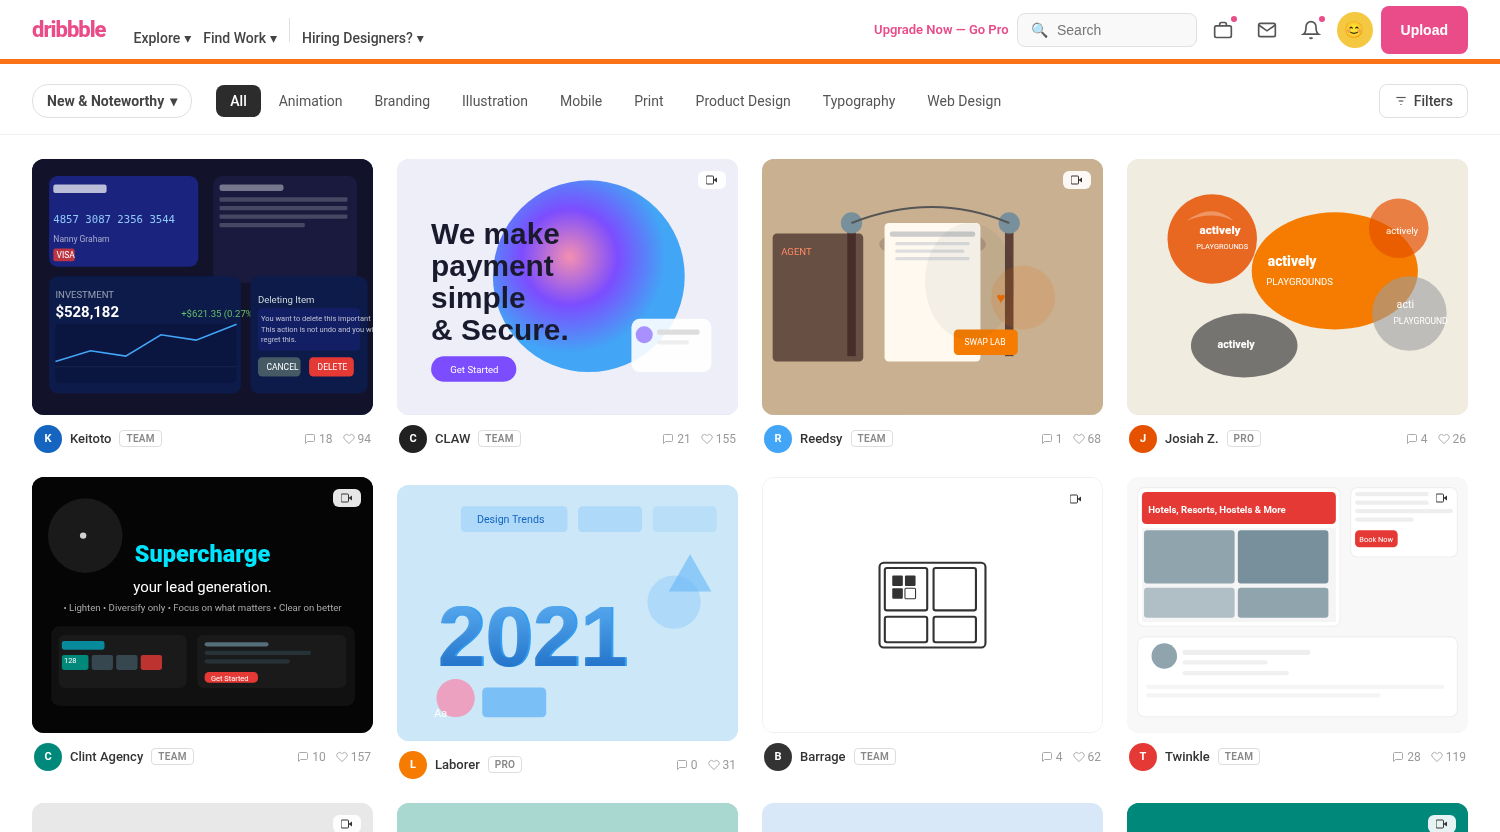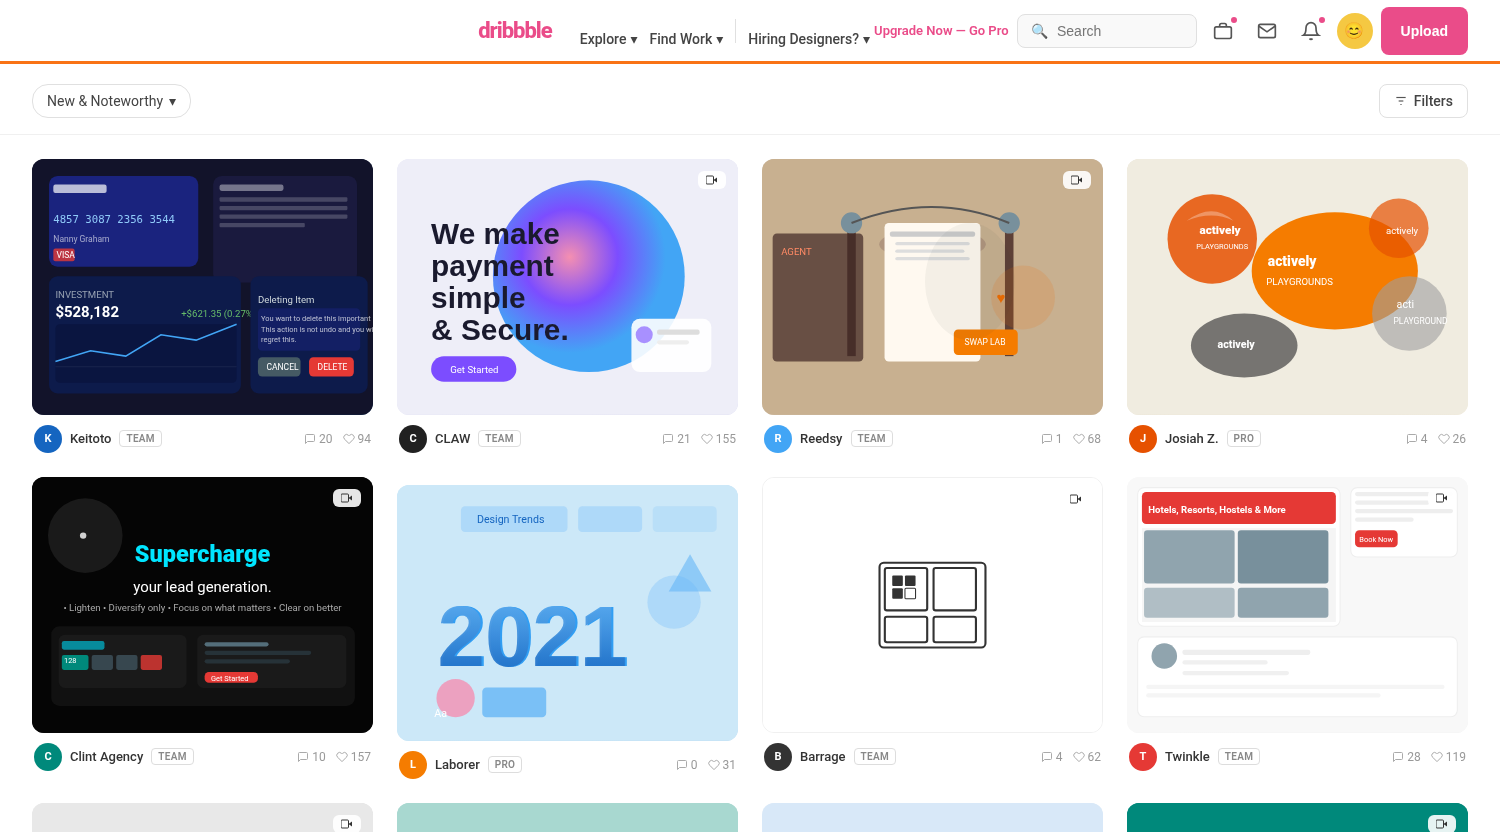--- a/index.html
+++ b/index.html
@@ -1,21 +1,21 @@
 <!DOCTYPE html>
 <html><head>
   <meta charset="utf-8">
   <style>
     * { box-sizing: border-box; margin: 0; padding: 0; }
     body { font-family: -apple-system, BlinkMacSystemFont, 'Segoe UI', Roboto, sans-serif; background: #fff; color: #333; }
 
     
     .header {
-      display: flex; align-items: center; justify-content: flex-end;
-      padding: 0 32px; height: 64px; border-bottom: 3px solid #f97316;
+      display: flex; align-items: center; justify-content: space-between;
+      padding: 0 32px; height: 64px; border-bottom: 5px solid #f97316;
       position: sticky; top: 0; background: #fff; z-index: 100;
     }
     .header-left { display: flex; align-items: center; gap: 24px; }
     .logo { font-size: 22px; font-weight: 800; color: #ea4c89; letter-spacing: -1px; cursor: pointer; }
     .nav-item {
       display: flex; align-items: center; gap: 4px;
       font-size: 14px; font-weight: 500; color: #444; cursor: pointer;
       padding: 6px 4px;
       margin-top: 16px;
     }
@@ -53,21 +53,21 @@
     }
 
     
     .filters-bar {
       display: flex; align-items: center; gap: 0; padding: 20px 32px 16px;
       border-bottom: 1px solid #f0f0f0;
     }
     .dropdown-btn {
       display: flex; align-items: flex-start; gap: 6px;
       border: 1px solid #e0e0e0; border-radius: 16px;
-      padding: 8px 14px; font-size: 14px; font-weight: 400; color: #444;
+      padding: 8px 14px; font-size: 14px; font-weight: 700; color: #444;
       cursor: pointer; background: #fff; margin-right: 24px;
     }
     .category-tabs { display: flex; align-items: center; gap: 4px; flex: 1; }
     .cat-tab {
       padding: 8px 14px; font-size: 14px; color: #555; cursor: pointer;
       border-radius: 8px; font-weight: 400; white-space: nowrap;
     }
     .cat-tab.active {
       background: #2c2c2c; color: #fff; font-weight: 500;
     }
@@ -181,20 +181,31 @@
     </div>
     <button class="upload-btn">Upload</button>
   </div>
 </header>
 
 <div class="filters-bar">
   <div class="dropdown-btn">
     <span>New &amp; Noteworthy</span>
     <span>▾</span>
   </div>
+  <div class="category-tabs" id="cat-tabs">
+  <div class="cat-tab active">All</div>
+      <div class="cat-tab">Animation</div>
+      <div class="cat-tab">Branding</div>
+      <div class="cat-tab">Illustration</div>
+      <div class="cat-tab">Mobile</div>
+      <div class="cat-tab">Print</div>
+      <div class="cat-tab">Product Design</div>
+      <div class="cat-tab">Typography</div>
+      <div class="cat-tab">Web Design</div>
+    </div>
   <div class="filters-right">
     <svg width="14" height="14" viewBox="0 0 24 24" fill="none" stroke="#555" stroke-width="2">
       <line x1="4" y1="6" x2="20" y2="6"></line>
         <line x1="8" y1="12" x2="16" y2="12"></line>
         <line x1="11" y1="18" x2="13" y2="18"></line>
     </svg>
     <span>Filters</span>
   </div>
 </div>
 
@@ -243,21 +254,21 @@
           <span style="color:#fff;font-size:11px;font-weight:700;">K</span>
         </div>
         <span class="author-name">Keitoto</span>
         <span class="tag team">TEAM</span>
       </div>
       <div class="card-stats">
         <div class="stat">
           <svg width="12" height="12" viewBox="0 0 24 24" fill="none" stroke="#aaa" stroke-width="2">
                 <path d="M21 15a2 2 0 0 1-2 2H7l-4 4V5a2 2 0 0 1 2-2h14a2 2 0 0 1 2 2z"></path>
               </svg>
-          <span>20</span>
+          <span>18</span>
         </div>
         <div class="stat">
           <svg width="12" height="12" viewBox="0 0 24 24" fill="none" stroke="#aaa" stroke-width="2">
                 <path d="M20.84 4.61a5.5 5.5 0 0 0-7.78 0L12 5.67l-1.06-1.06a5.5 5.5 0 0 0-7.78 7.78l1.06 1.06L12 21.23l7.78-7.78 1.06-1.06a5.5 5.5 0 0 0 0-7.78z"></path>
               </svg>
           <span>94</span>
         </div>
       </div>
     </div>
   </div>

